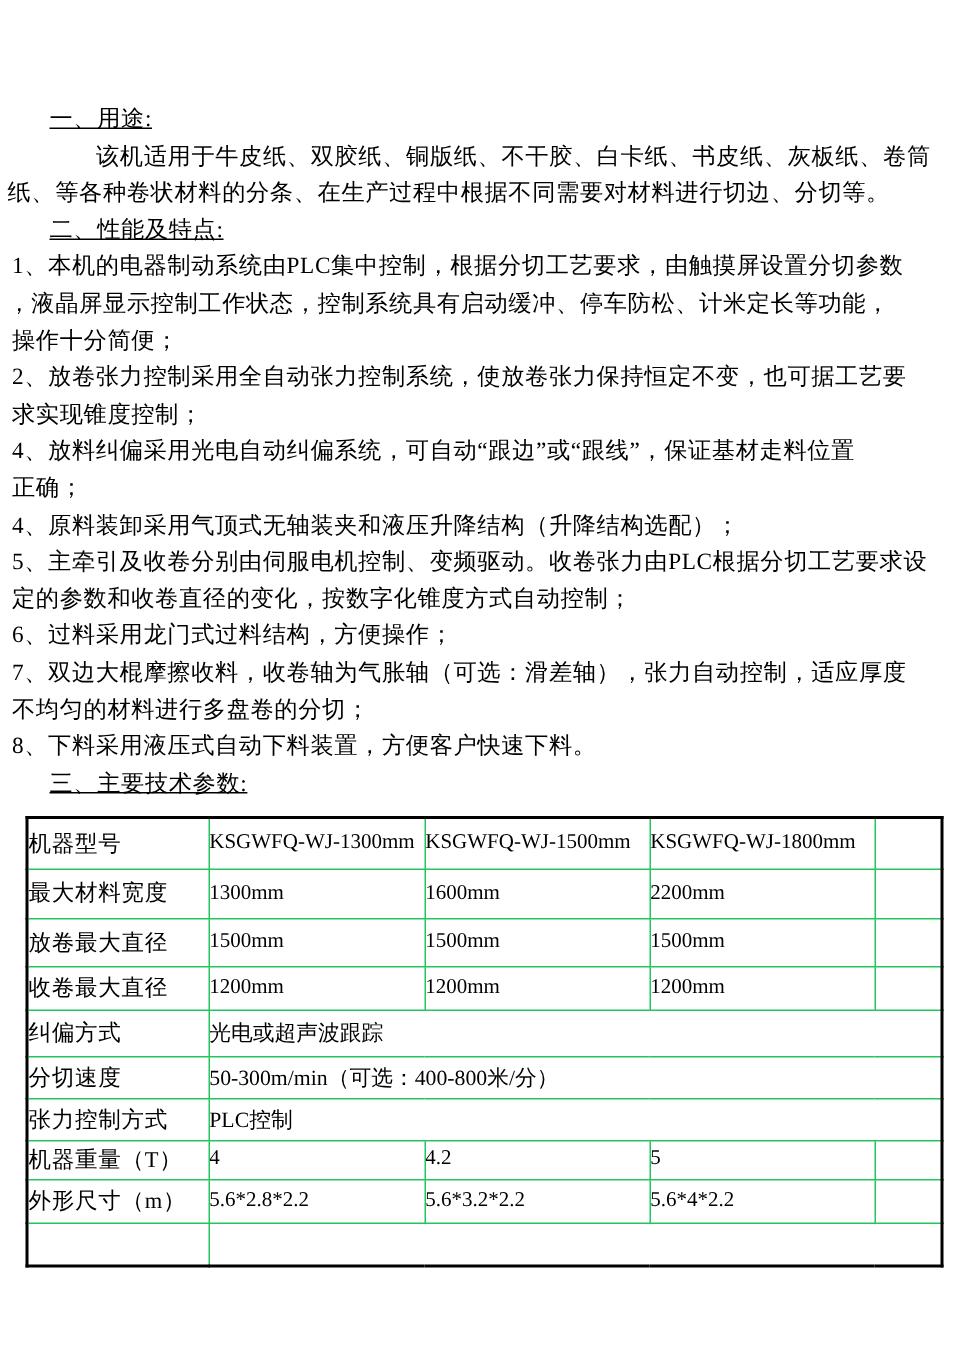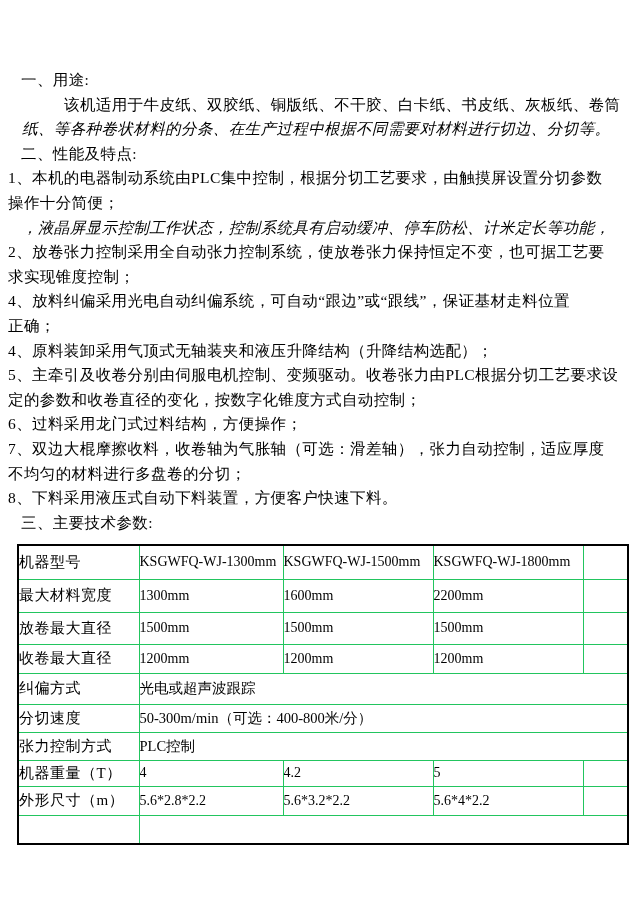--- a/index.html
+++ b/index.html
@@ -8,23 +8,23 @@
     font-family:"Liberation Serif","DejaVu Serif",serif;
   }
   .page{position:relative;width:640px;height:907px;background:#ffffff;overflow:hidden;}
 
   
   .textblock{position:absolute;top:68px;left:0;width:640px;}
   .line{
     font-size:15.5px;line-height:24.6px;height:24.6px;
     white-space:nowrap;letter-spacing:0.4px;
   }
-  .in-h{padding-left:21px;}   
+  .in-h{padding-left:33px;text-decoration:underline;}   
   .in-p{padding-left:64px;}   
-  .in-c{padding-left:22px;font-style:italic;}    
+  .in-c{padding-left:5px;}    
   .in-i{padding-left:8px;}    
 
   
   table.spec{
     position:absolute;top:544px;left:17px;width:610px;
     border-collapse:collapse;table-layout:fixed;
     border:2px solid #000;
   }
   table.spec td{
     border:1px solid #22c55e;padding:0;vertical-align:middle;
@@ -53,22 +53,22 @@
 <body>
 
 <div class="page">
 
   <div class="textblock">
     <div class="line in-h">一、用途:</div>
     <div class="line in-p">该机适用于牛皮纸、双胶纸、铜版纸、不干胶、白卡纸、书皮纸、灰板纸、卷筒</div>
     <div class="line in-c">纸、等各种卷状材料的分条、在生产过程中根据不同需要对材料进行切边、分切等。</div>
     <div class="line in-h">二、性能及特点:</div>
     <div class="line in-i">1、本机的电器制动系统由PLC集中控制，根据分切工艺要求，由触摸屏设置分切参数</div>
+    <div class="line in-c">，液晶屏显示控制工作状态，控制系统具有启动缓冲、停车防松、计米定长等功能，</div>
     <div class="line in-i">操作十分简便；</div>
-    <div class="line in-c">，液晶屏显示控制工作状态，控制系统具有启动缓冲、停车防松、计米定长等功能，</div>
     <div class="line in-i">2、放卷张力控制采用全自动张力控制系统，使放卷张力保持恒定不变，也可据工艺要</div>
     <div class="line in-i">求实现锥度控制；</div>
     <div class="line in-i">4、放料纠偏采用光电自动纠偏系统，可自动“跟边”或“跟线”，保证基材走料位置</div>
     <div class="line in-i">正确；</div>
     <div class="line in-i">4、原料装卸采用气顶式无轴装夹和液压升降结构（升降结构选配）；</div>
     <div class="line in-i">5、主牵引及收卷分别由伺服电机控制、变频驱动。收卷张力由PLC根据分切工艺要求设</div>
     <div class="line in-i">定的参数和收卷直径的变化，按数字化锥度方式自动控制；</div>
     <div class="line in-i">6、过料采用龙门式过料结构，方便操作；</div>
     <div class="line in-i">7、双边大棍摩擦收料，收卷轴为气胀轴（可选：滑差轴），张力自动控制，适应厚度</div>
     <div class="line in-i">不均匀的材料进行多盘卷的分切；</div>

